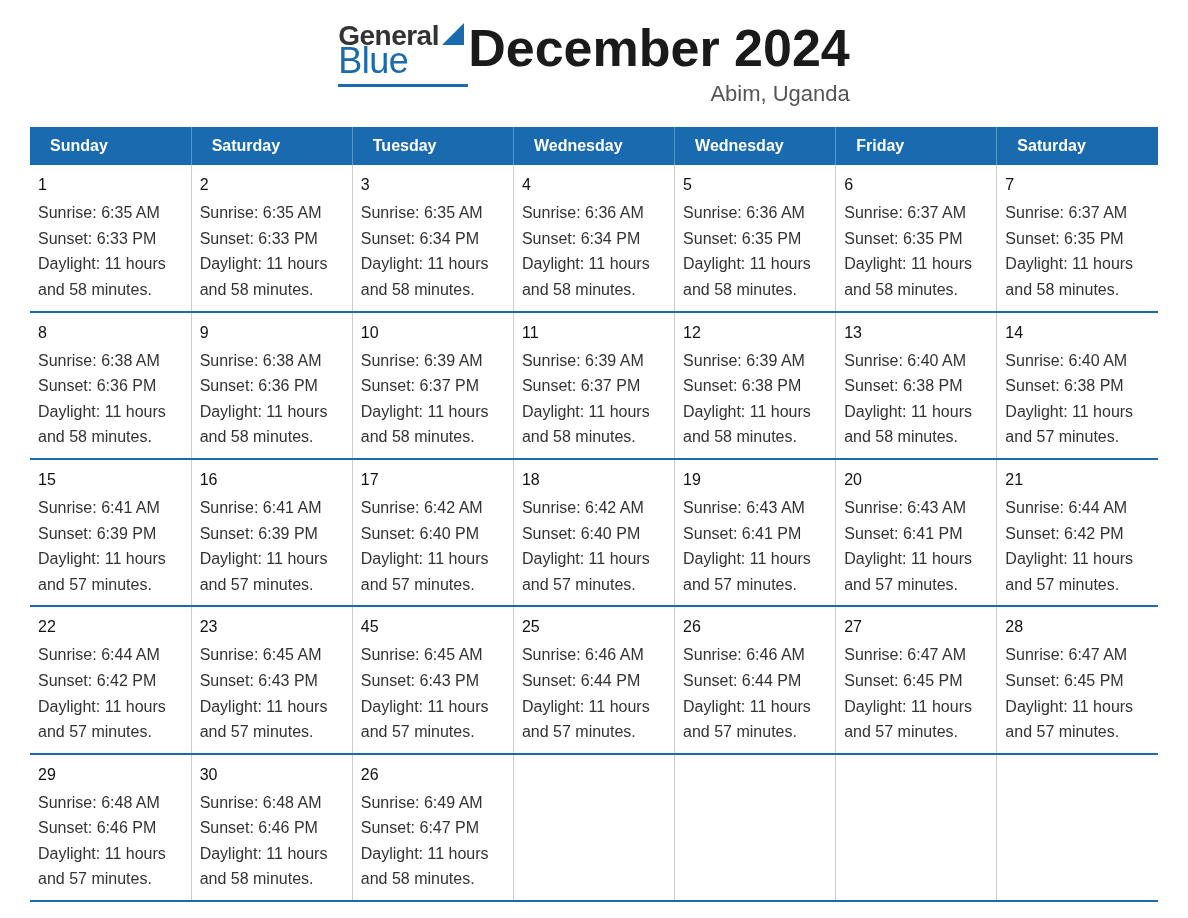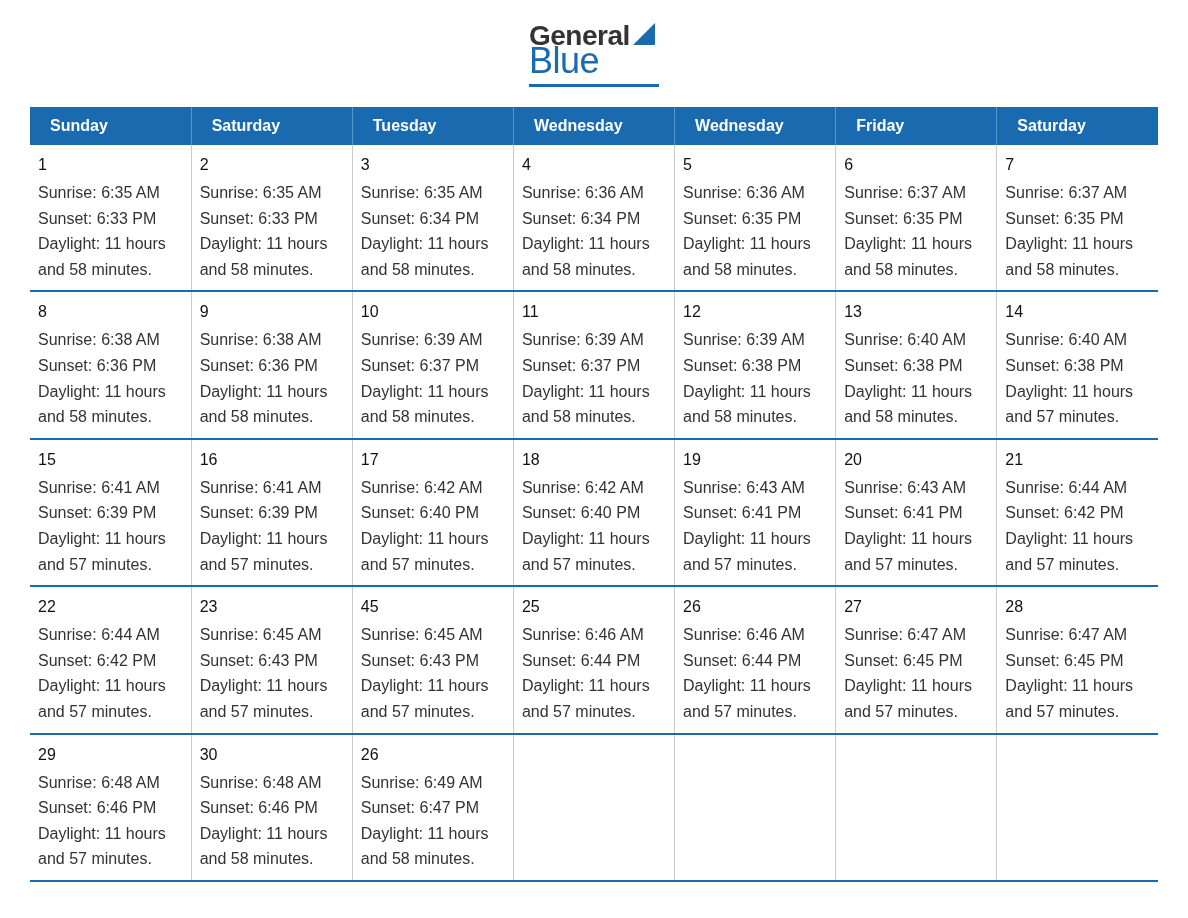--- a/index.html
+++ b/index.html
@@ -107,20 +107,22 @@
           <polygon points="0,22 22,0 22,22" fill="#1a6aaf"></polygon>
         </svg>
       </span>
     </div>
     <div style="display:flex;align-items:center;margin-top:-4px;">
       <span class="logo-blue">Blue</span>
     </div>
     <div class="logo-line"></div>
   </div>
   <div class="title-block">
+    <div class="month-title">December 2024</div>
+    <div class="location">Abim, Uganda</div>
   </div>
 </div>
 
 <table>
   <thead>
     <tr>
     <th>Sunday</th>
         <th>Saturday</th>
         <th>Tuesday</th>
         <th>Wednesday</th>

